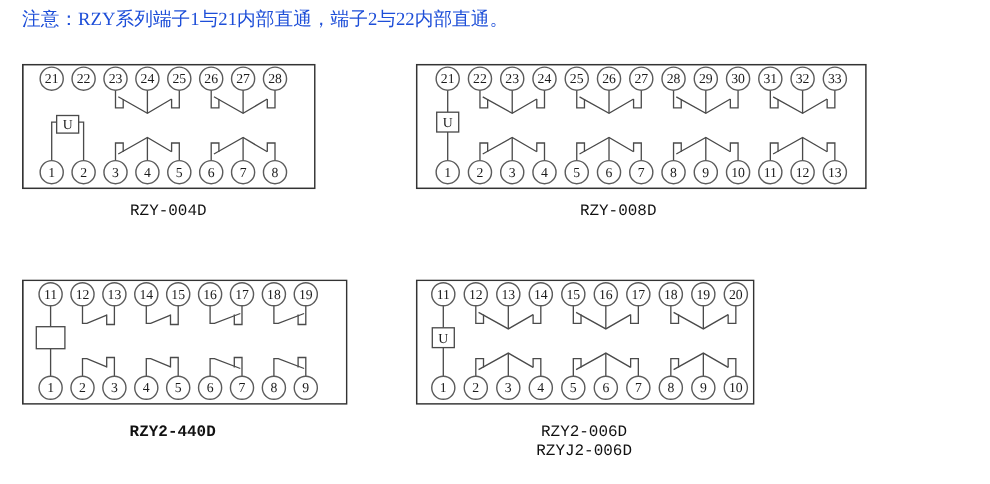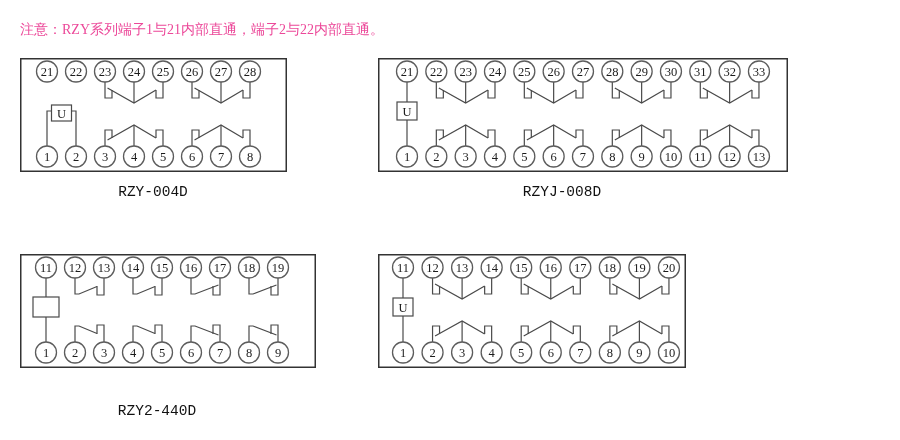--- a/index.html
+++ b/index.html
@@ -1,18 +1,18 @@
 <!DOCTYPE html>
 <html><head>
 <meta charset="utf-8">
 <style>
   html,body{margin:0;padding:0;background:#fff;}
   .page{position:relative;width:900px;height:440px;background:#fff;overflow:hidden;
         font-family:"Liberation Serif","DejaVu Serif",serif;}
-  .note{position:absolute;left:20px;top:21px;font-size:14px;color:#ec4899;white-space:nowrap;}
+  .note{position:absolute;left:20px;top:6px;font-size:17px;color:#1d4ed8;white-space:nowrap;}
   .diagram{position:absolute;}
   .diagram svg{display:block;}
   .cap{position:absolute;width:140px;text-align:center;color:#111;
        font-family:"Liberation Mono","DejaVu Sans Mono",monospace;
        font-size:14.5px;line-height:18px;letter-spacing:0px;}
 </style>
 </head>
 <body>
 
 <div class="page">
@@ -459,18 +459,22 @@
           <circle cx="290.95" cy="98.5" r="10.5" fill="#fff" stroke="#5c5c5c" stroke-width="1.3"></circle>
           <text x="290.95" y="102.8" text-anchor="middle" font-size="12.5" fill="#1b1b1b" font-family="&quot;Liberation Serif&quot;,&quot;DejaVu Serif&quot;,serif">10</text>
         </g>
       </svg>
     </div>
 
   <div class="cap" style="left: 83px; top: 183px; font-family: Liberation Mono, monospace;">
     <div>RZY-004D</div>
   </div>
   <div class="cap" style="left: 492px; top: 183px;">
-    <div>RZYJ-008D</div>
+    <div>RZY-008D</div>
   </div>
-  <div class="cap" style="left: 87px; top: 402px;">
+  <div class="cap" style="left: 87px; top: 384px; font-weight: bold;">
     <div>RZY2-440D</div>
+  </div>
+  <div class="cap" style="left: 461px; top: 384px;">
+    <div>RZY2-006D</div>
+    <div>RZYJ2-006D</div>
   </div>
 </div>
 
 </body></html>

